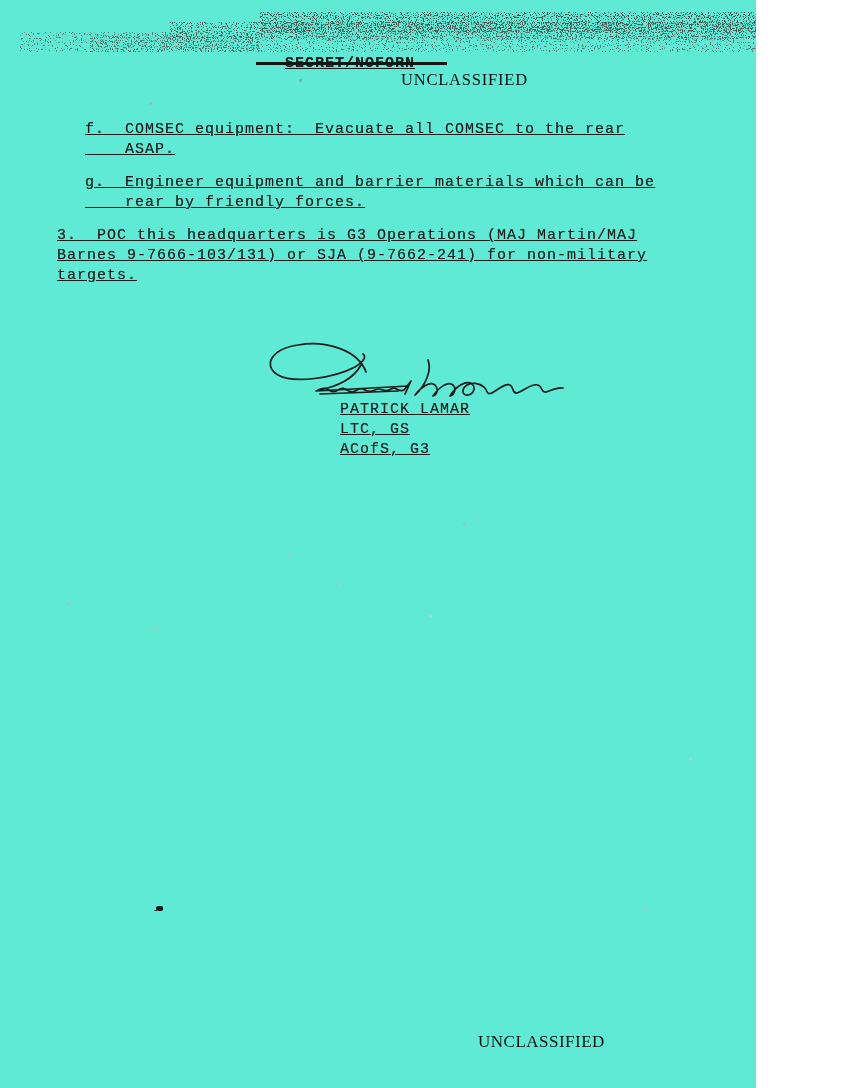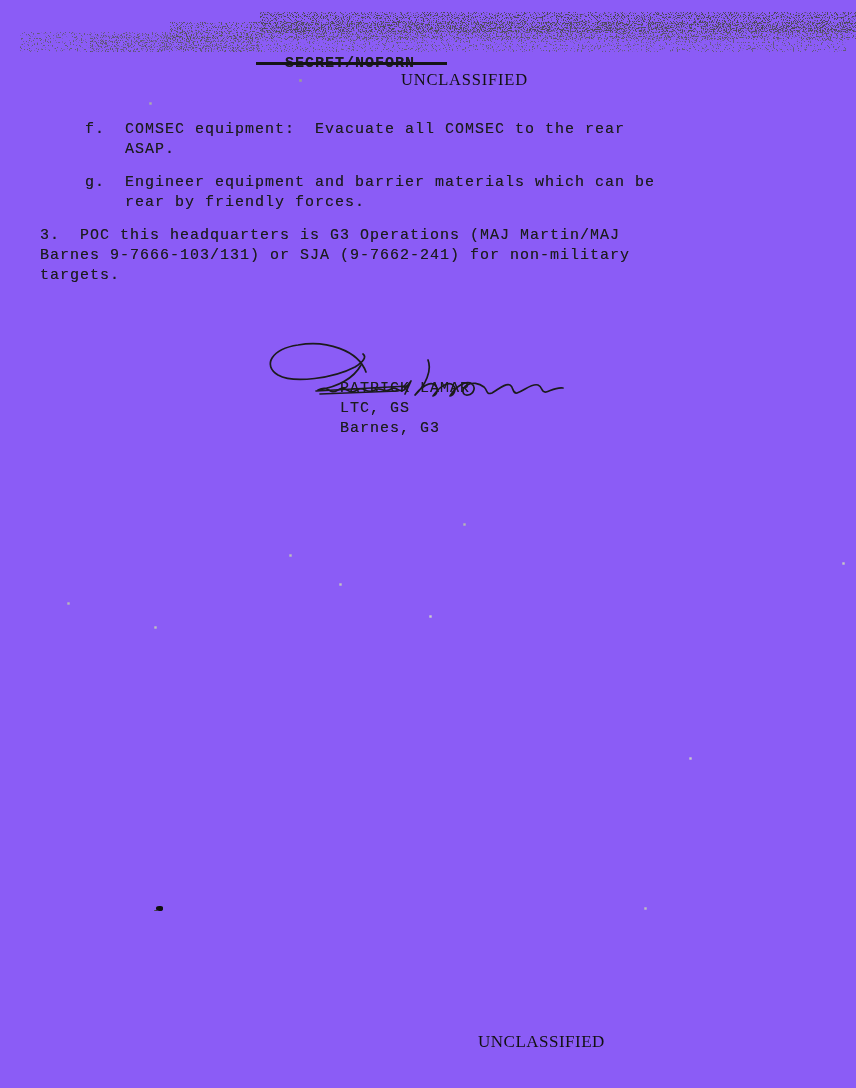--- a/index.html
+++ b/index.html
@@ -1,32 +1,33 @@
 <!DOCTYPE html>
 <html><head>
 <meta charset="utf-8">
 <style>
   html, body { margin: 0; padding: 0; background: #ffffff; }
   .page {
     position: relative;
-    width: 856px;
+    width: 756px;
     height: 1088px;
-    background: #8b5cf6;
+    background: #5eead4;
     overflow: hidden;
     font-family: "Liberation Mono", "DejaVu Sans Mono", monospace;
     color: #1c1c1c;
   }
   
   .tw {
     font-family: "Liberation Mono", "DejaVu Sans Mono", monospace;
     font-size: 15px;
     line-height: 20px;
     letter-spacing: 1px;
     color: #1c1c1c;
     text-shadow: 0 0 0.5px rgba(20,20,20,0.55);
+    text-decoration: underline;
   }
   .pre { white-space: pre-wrap; }
   
   .serif {
     font-family: "Liberation Serif", "DejaVu Serif", serif;
     color: #111;
   }
   .noise-band { position: absolute; top: 0; left: 0; }
   .struck-wrap { position: absolute; top: 54px; left: 285px; }
   .struck-text { font-weight: bold; }
@@ -36,23 +37,23 @@
     width: 191px; height: 3px;
     background: #151515;
   }
   .top-classification {
     position: absolute; top: 70px; left: 401px;
     font-size: 16.5px; letter-spacing: 0.8px;
   }
   .body-block { position: absolute; top: 120px; left: 40px; width: 690px; }
   .list-item { margin-left: 45px; margin-bottom: 13px; }
   .list-item.last { margin-bottom: 11px; }
-  .flush-para { margin-left: 0; margin-bottom: 12px; }
+  .flush-para { margin-left: 17px; margin-bottom: 12px; }
   .signature-svg { position: absolute; top: 338px; left: 258px; }
-  .sig-block { position: absolute; top: 379px; left: 340px; }
+  .sig-block { position: absolute; top: 400px; left: 340px; }
   .dist-block { position: absolute; top: 470px; left: 40px; }
   .footer-classification {
     position: absolute; top: 1032px; left: 478px;
     font-size: 17px; letter-spacing: 0.5px;
   }
   .scan-speck {
     position: absolute; top: 906px; left: 156px;
     width: 7px; height: 5px;
     background: #101010; border-radius: 45% 30% 40% 50%;
     box-shadow: -4px 2px 0 -2px #444;
@@ -121,21 +122,21 @@
       <path d="M 103,27 C 96,40 80,49 60,52 C 72,46 70,58 80,52 C 88,46 90,58 99,52 C 106,47 108,57 117,52 C 123,48 126,56 133,51 C 138,47 140,55 146,52 L 153,43 L 147,56"></path>
       <path d="M 58,53 L 150,48"></path>
       <path d="M 62,56 L 140,53"></path>
       <path d="M 170,22 C 174,32 168,47 157,57 C 163,49 172,43 177,47 C 181,51 179,57 175,58 C 181,49 190,43 195,47 C 199,51 196,57 192,58 C 198,48 208,42 214,46 C 218,49 216,56 210,57 C 204,58 203,51 209,47 C 214,44 221,45 226,49 C 230,53 228,57 234,55 C 241,51 247,45 252,47 C 256,49 254,56 259,55 C 267,52 274,45 280,47 C 285,49 283,55 288,54 C 294,52 299,49 305,50"></path>
     </g>
   </svg>
 
   <div class="sig-block tw">
     <div>PATRICK LAMAR</div>
     <div>LTC, GS</div>
-    <div>Barnes, G3</div>
+    <div>ACofS, G3</div>
   </div>
 
 
   <div class="footer-classification serif">UNCLASSIFIED</div>
 
   <div class="scan-speck"></div>
   <div class="scan-dots"></div>
 
 </div>
 

